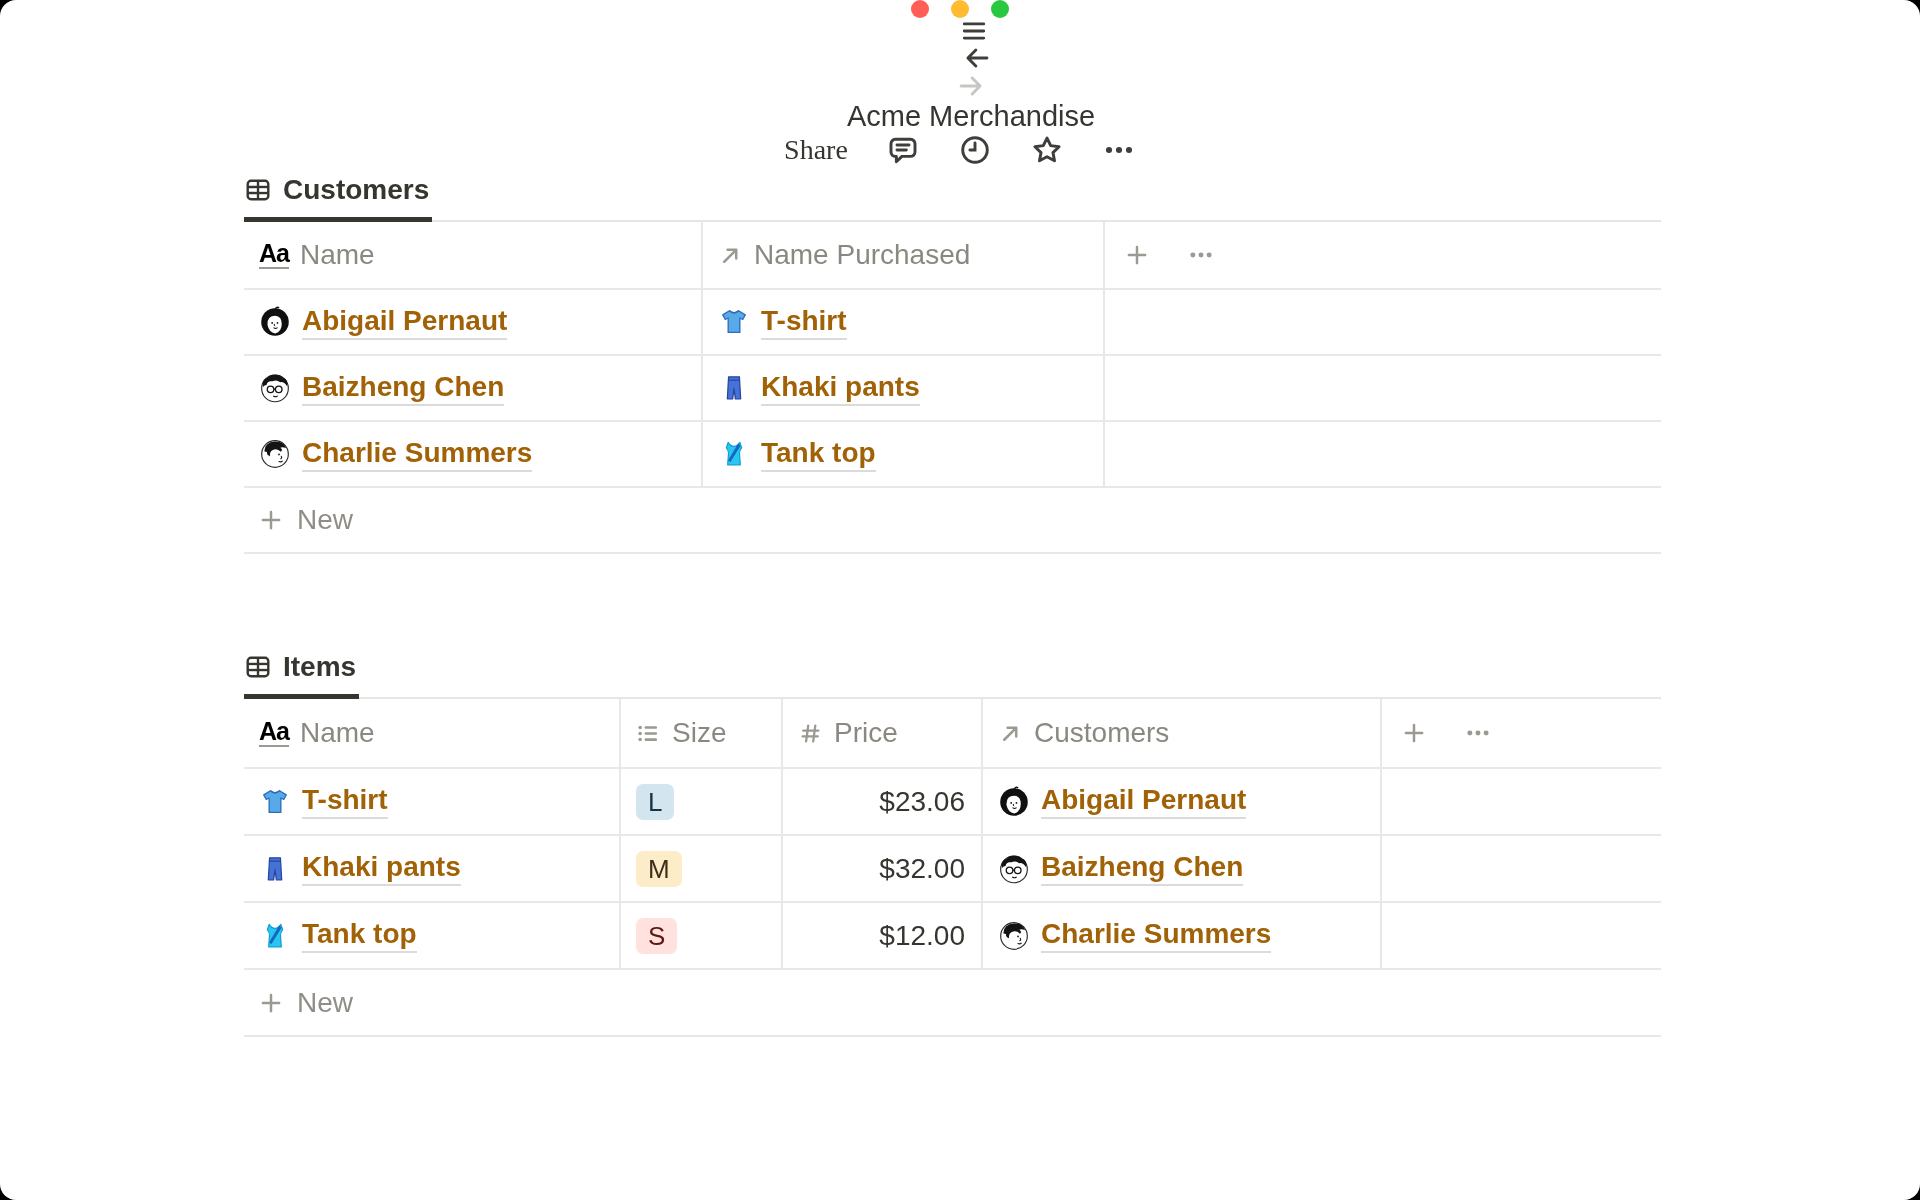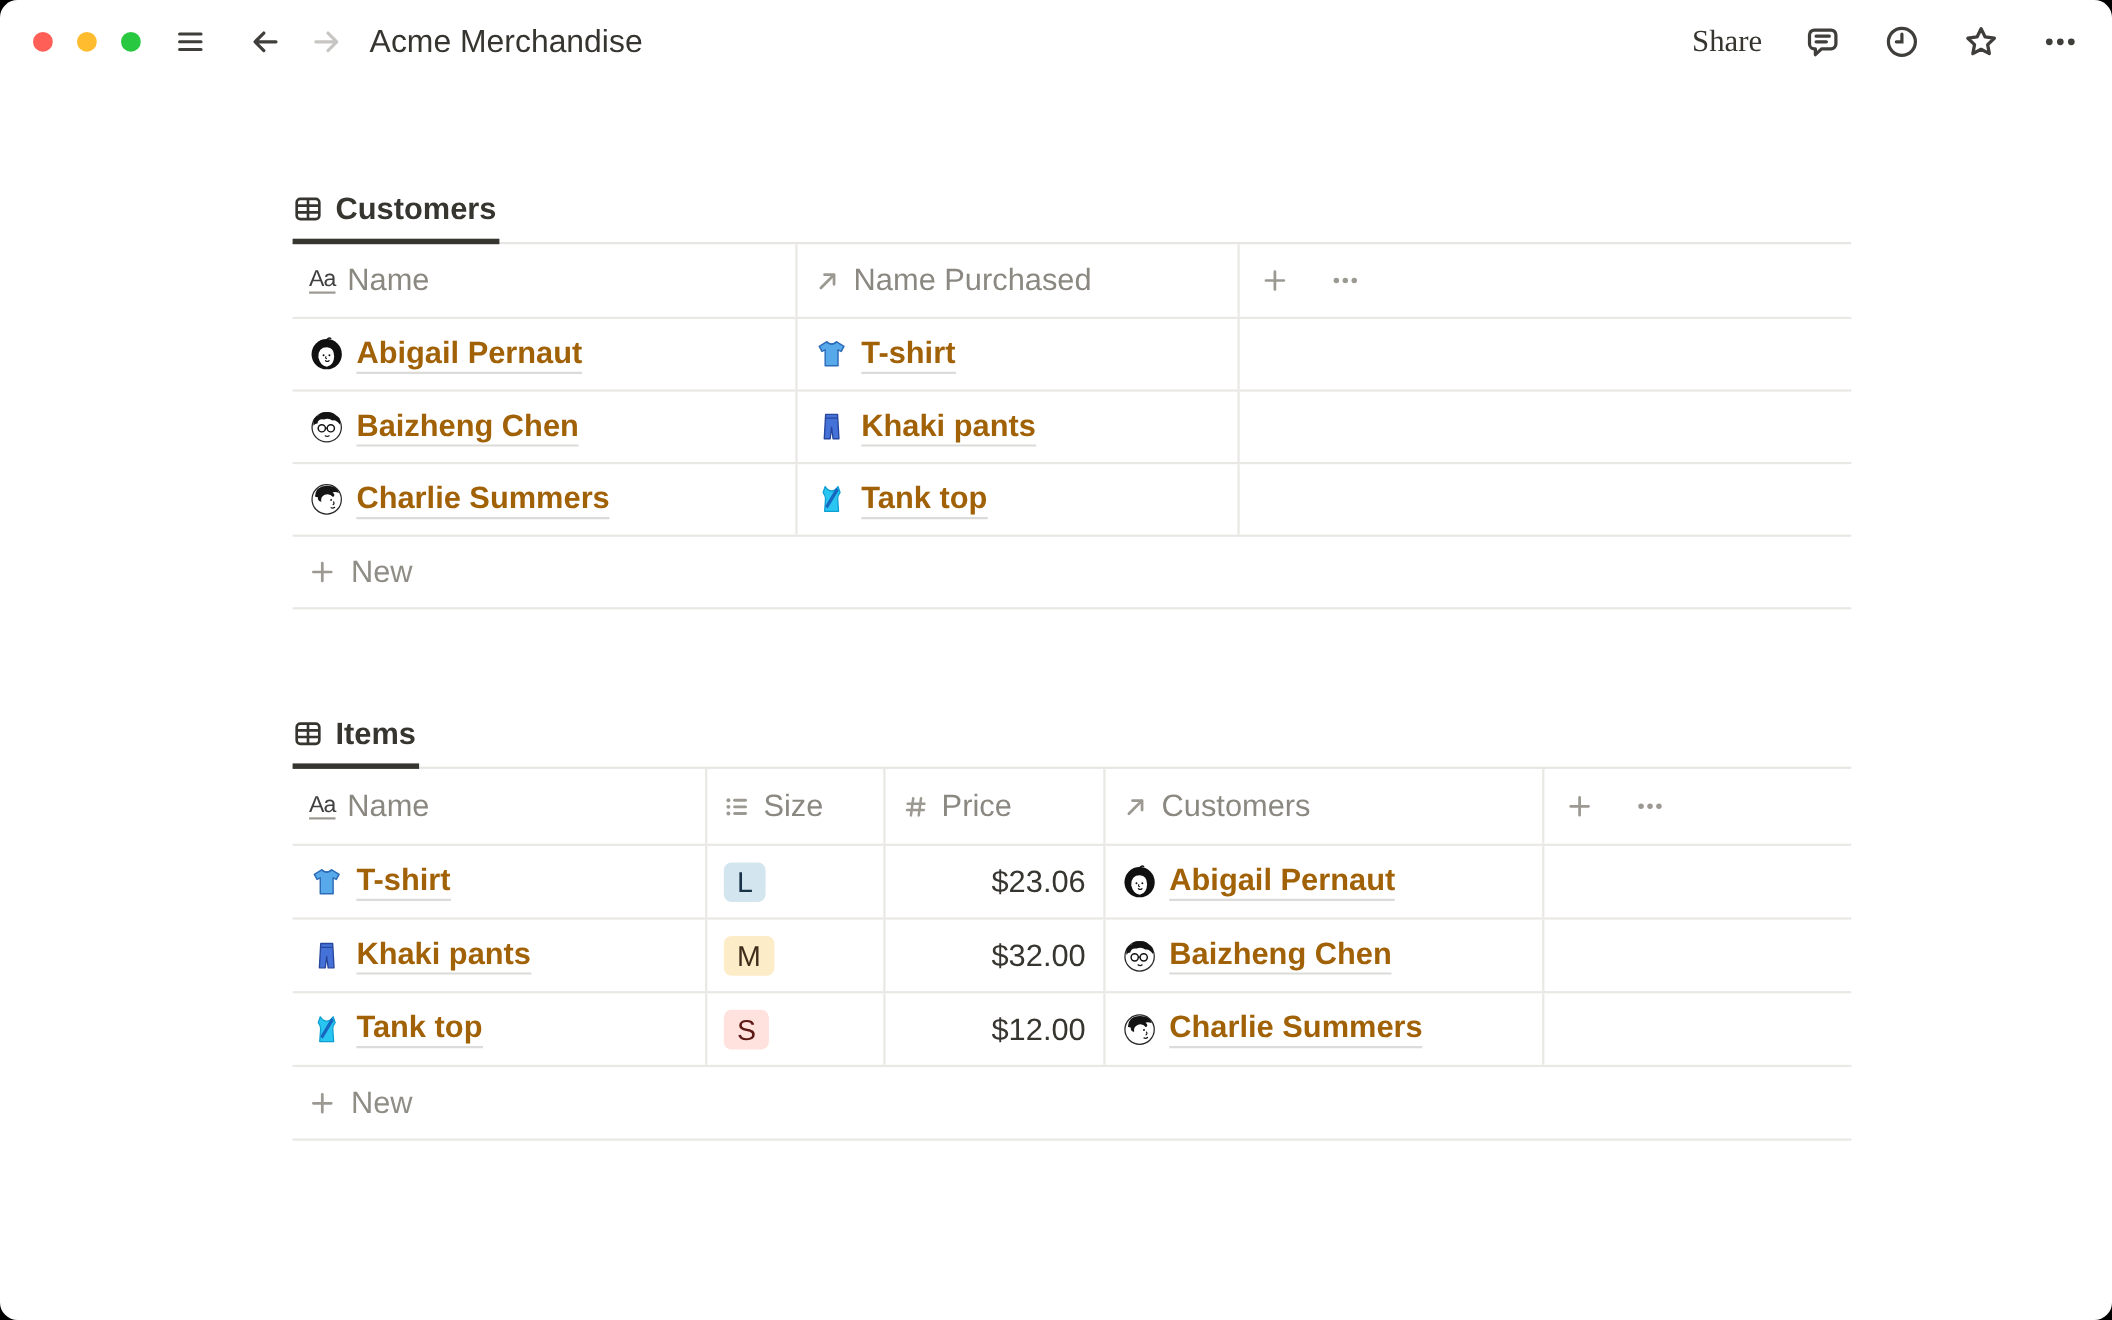--- a/index.html
+++ b/index.html
@@ -1,55 +1,55 @@
 <!DOCTYPE html>
 <html><head>
 <meta charset="utf-8">
 <style>
   html,body{margin:0;padding:0;width:1920px;height:1200px;background:#000;overflow:hidden;
     font-family:"Liberation Sans","DejaVu Sans",sans-serif;color:#37352f;}
   .window{position:absolute;inset:0;background:#fff;border-radius:16px;overflow:hidden;}
 
   
-  .topbar{display:flex;align-items:center;height:76px;padding:0 30px;}
+  .topbar{display:flex;align-items:center;height:76px;padding:0 30px;flex-direction:column;}
   .lights{display:flex;gap:22px;align-items:center;}
   .light{width:18px;height:18px;border-radius:50%;display:inline-block;}
   .iconbtn{background:none;border:none;padding:0;display:flex;align-items:center;justify-content:center;
     width:34px;height:34px;color:#3f3e3a;cursor:pointer;}
   .iconbtn svg{display:block;}
   .hamburger{margin-left:28px;}
   .nav-back{margin-left:34px;}
   .nav-fwd{margin-left:22px;color:#c8c6c2;}
   .doc-title{margin-left:22px;font-size:29px;font-weight:500;color:#37352f;white-space:nowrap;}
   .spacer{flex:1;}
   .right-cluster{display:flex;align-items:center;gap:38px;font-family:Liberation Serif, serif;}
   .share-btn{background:none;border:none;font-family:inherit;font-size:28px;color:#37352f;padding:0;cursor:pointer;}
 
   
-  .content{position:absolute;left:266px;top:0;width:1417px;height:1124px;}
+  .content{position:absolute;left:244px;top:0;width:1417px;height:1124px;}
   .db{position:absolute;left:0;right:0;}
   .db-customers{top:158px;}
   .db-items{top:633px;}
 
   .tabrow{position:relative;}
   .db-customers .tabrow{height:64px;}
   .db-items .tabrow{height:66px;}
   .tabrow::after{content:"";position:absolute;left:0;right:0;bottom:0;height:2px;background:#e7e6e3;}
   .tab{position:absolute;left:0;bottom:0;display:flex;align-items:center;gap:12px;
     padding:0 3px 11px 1px;border-bottom:5px solid #37352f;z-index:1;cursor:pointer;}
   .tab svg{color:#37352f;}
   .tab-label{font-size:28px;font-weight:600;color:#37352f;}
 
   .thead{display:flex;align-items:stretch;border-bottom:2px solid #e9e8e5;}
   .db-customers .thead{height:66px;}
   .db-items .thead{height:68px;}
   .th{display:flex;align-items:center;gap:11px;padding-left:15px;box-sizing:border-box;
     color:#8a8880;font-size:28px;cursor:pointer;}
   .th svg{color:#9b9992;flex:none;}
-  .aa-glyph{font-size:21px;font-weight:400;color:#404040;border-bottom:2px solid #9b9992;
+  .aa-glyph{font-size:25px;font-weight:700;color:#000000;border-bottom:2px solid #9b9992;
     padding-bottom:1px;letter-spacing:-1px;line-height:1;}
   .b{border-right:2px solid #e9e8e5;}
   .th-extra{display:flex;align-items:center;gap:36px;padding-left:18px;}
   .ghostbtn{background:none;border:none;padding:0;width:28px;height:28px;display:flex;
     align-items:center;justify-content:center;color:#9b9992;cursor:pointer;}
 
   .tr{display:flex;align-items:stretch;border-bottom:2px solid #e9e8e5;}
   .db-customers .tr{height:64px;}
   .db-items .tr{height:65px;}
   .td{display:flex;align-items:center;gap:11px;padding-left:15px;box-sizing:border-box;cursor:pointer;}

